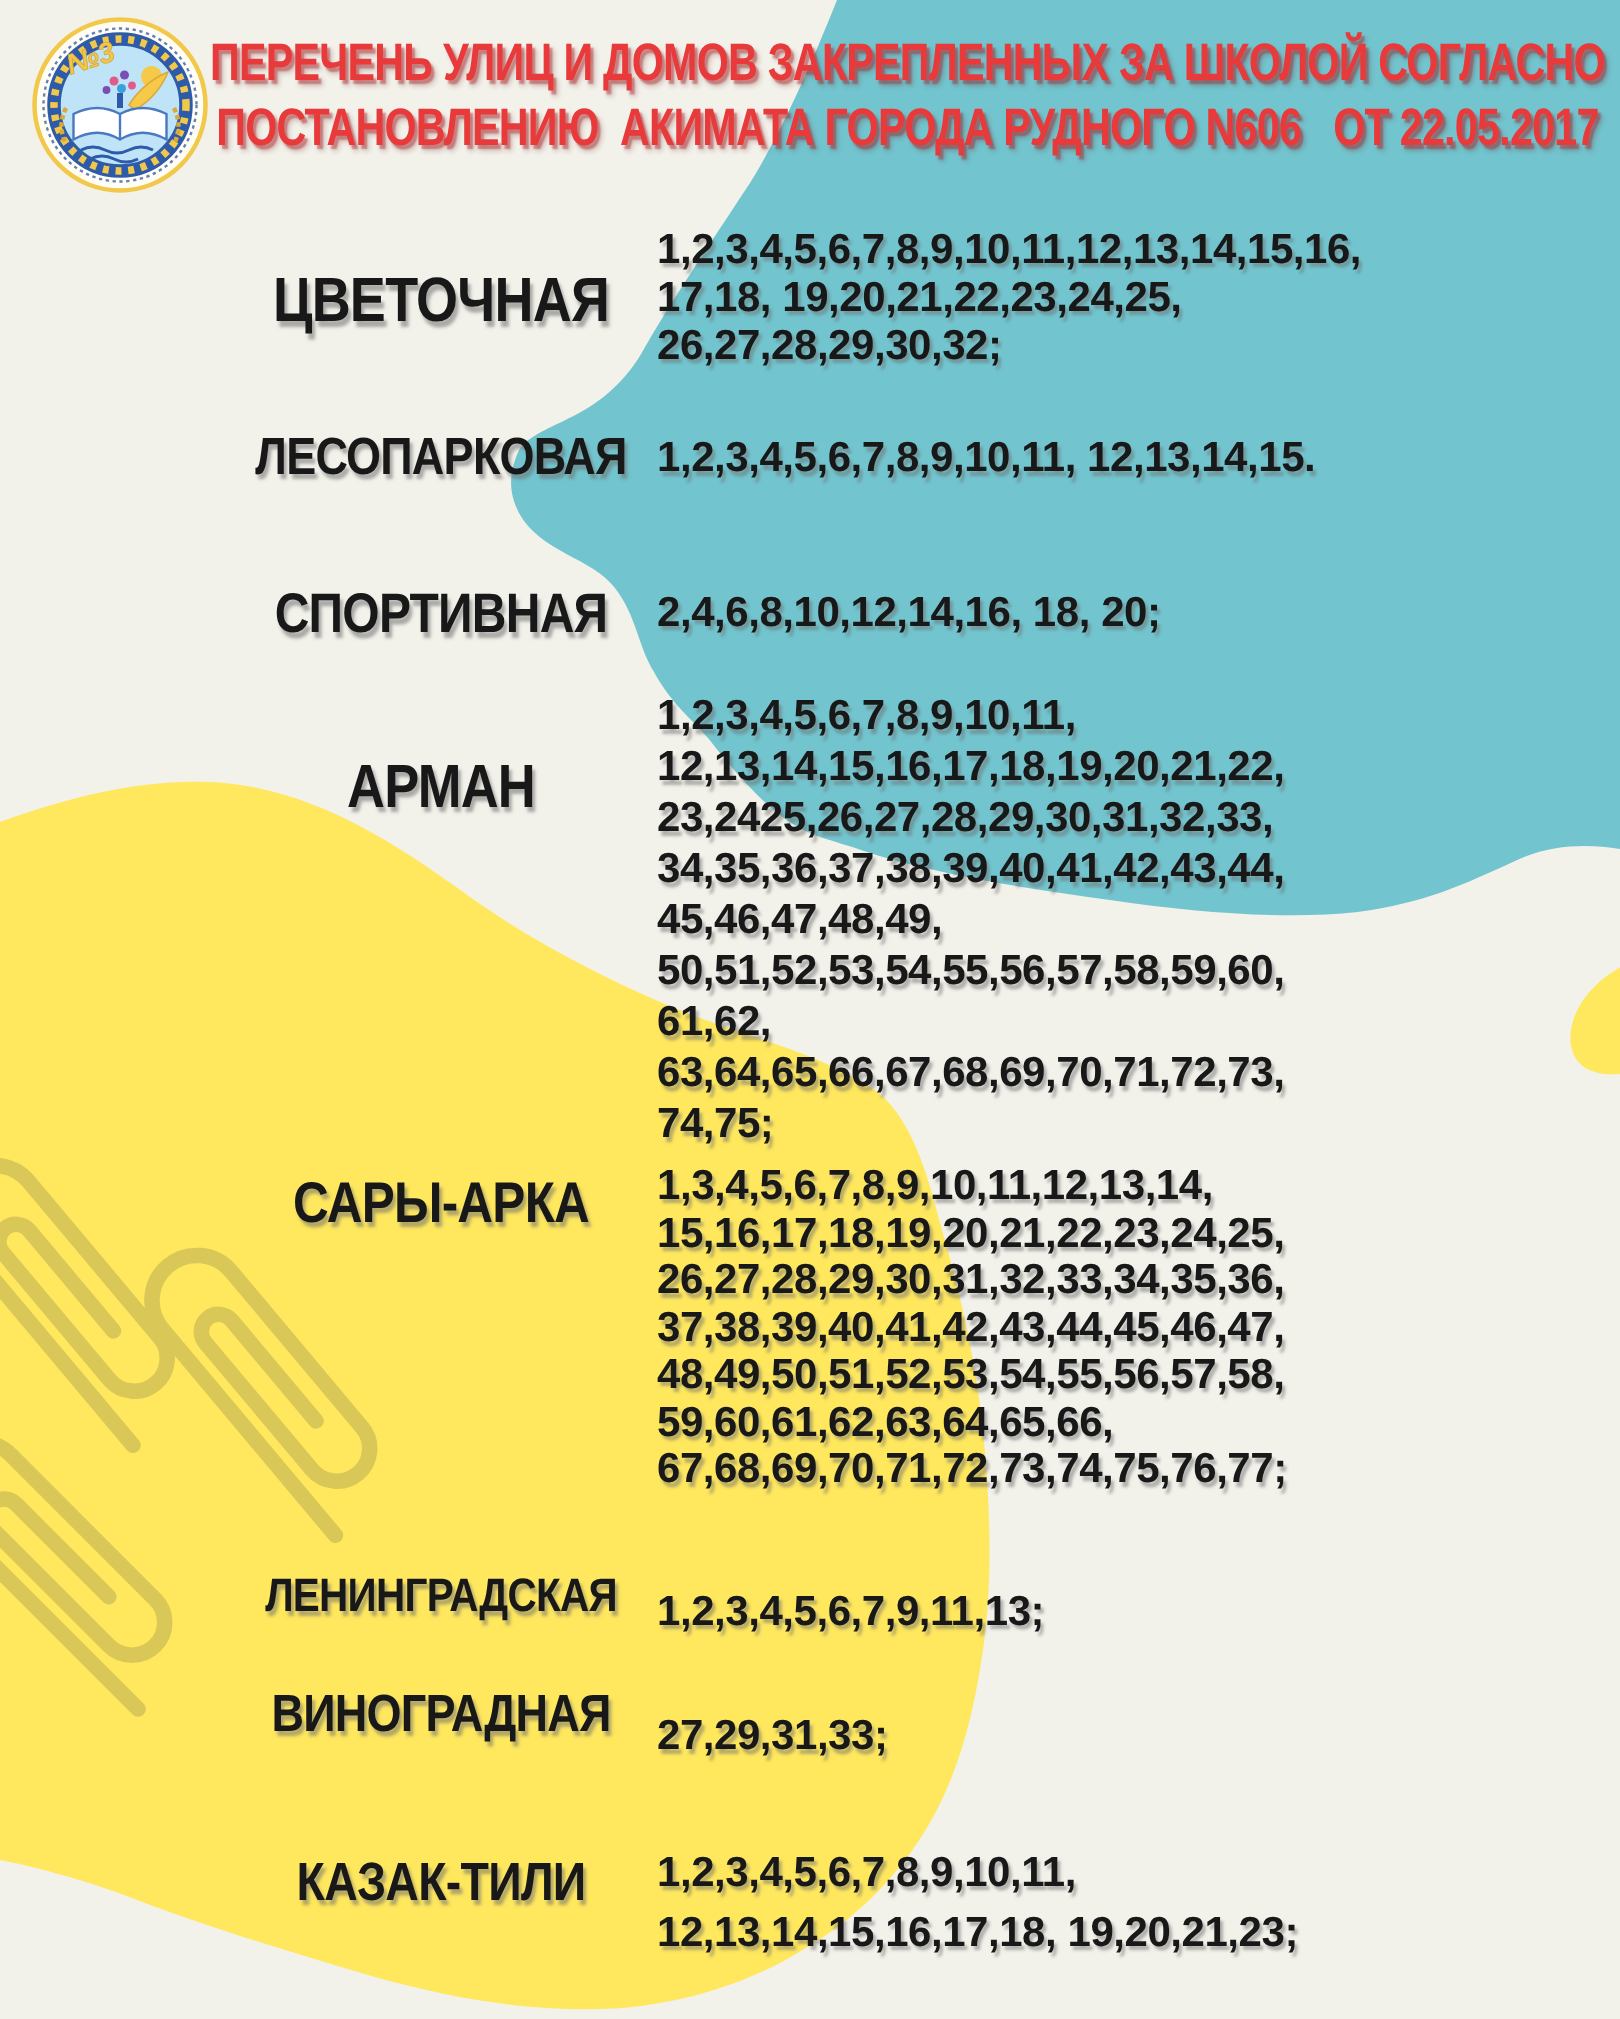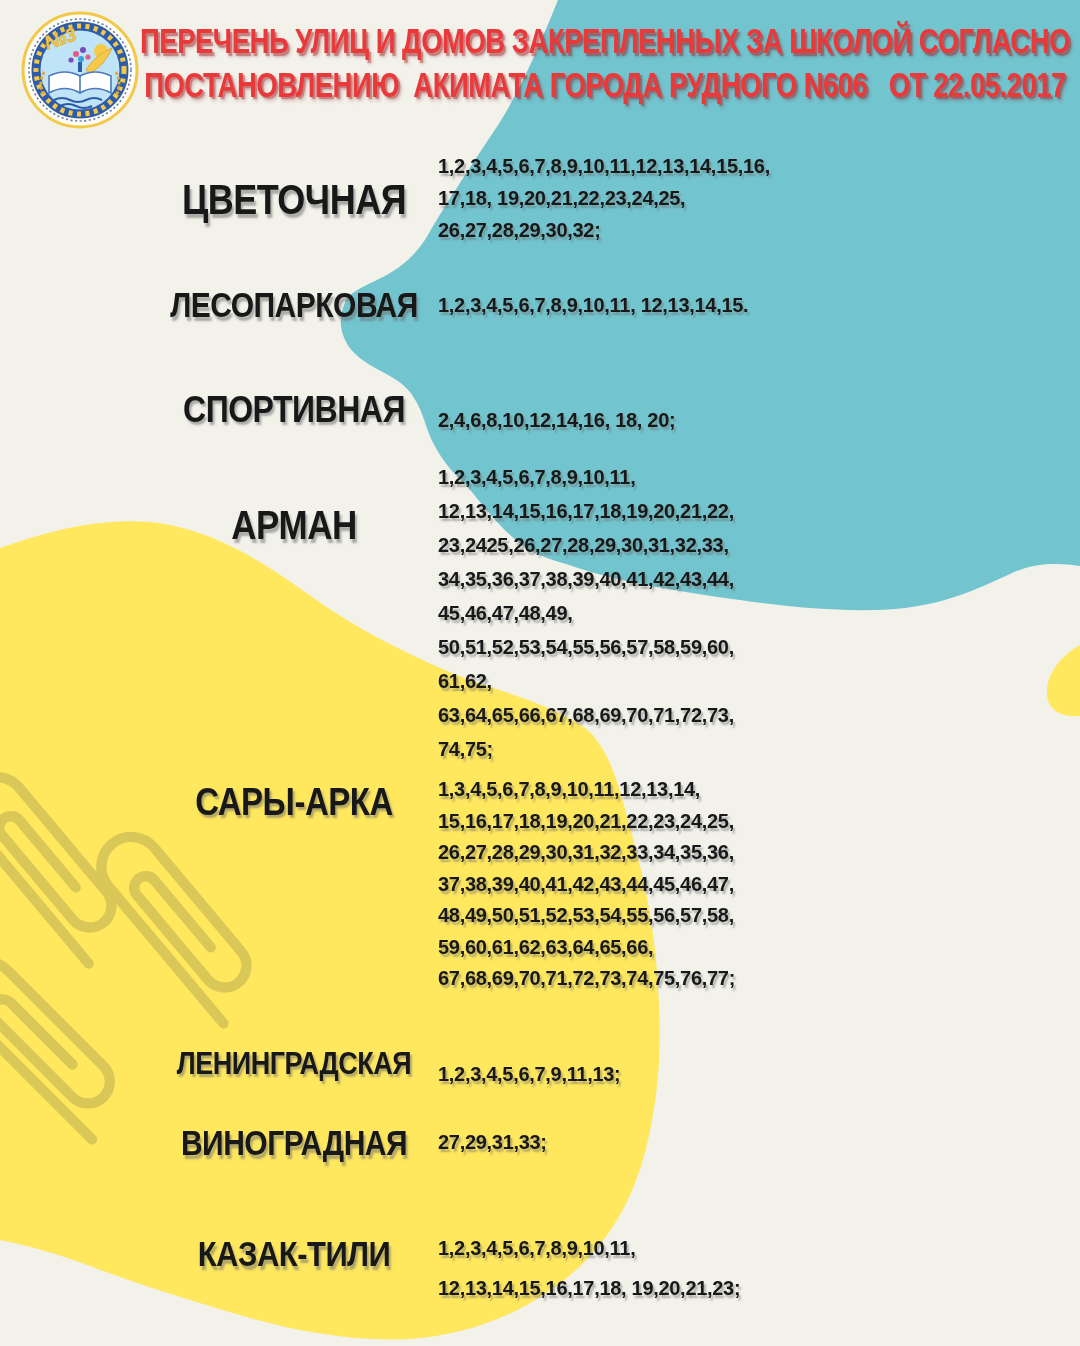--- a/index.html
+++ b/index.html
@@ -29,31 +29,31 @@
   .row{position:absolute;left:0;width:1080px;}
   .street-label{
     position:absolute;left:148px;width:292px;text-align:center;
     color:var(--text-black);font-weight:bold;letter-spacing:-.5px;
     transform:scaleY(1.16);transform-origin:center top;
     text-shadow:2px 3px 2px rgba(110,110,110,.55);
     white-space:nowrap;
   }
   .house-numbers{
     position:absolute;left:438px;width:620px;
-    color:var(--text-black);font-weight:bold;font-size:20px;letter-spacing:-.3px;
+    color:var(--text-black);font-weight:bold;font-size:28px;letter-spacing:-.3px;
     white-space:pre-line;
     text-shadow:2px 3px 2px rgba(110,110,110,.5);
   }
   .r1{top:146px}.r1 .street-label{top:30px;font-size:36px}.r1 .house-numbers{top:4px;line-height:32px}
   .r2{top:286px}.r2 .street-label{top:0;font-size:30px}.r2 .house-numbers{top:3px;line-height:32px}
-  .r3{top:388px}.r3 .street-label{top:0;font-size:32px}.r3 .house-numbers{top:16px;line-height:32px}
+  .r3{top:388px}.r3 .street-label{top:0;font-size:32px}.r3 .house-numbers{top:4px;line-height:32px}
   .r4{top:458px}.r4 .street-label{top:44px;font-size:35px}.r4 .house-numbers{top:2px;line-height:34px}
   .r5{top:770px}.r5 .street-label{top:10px;font-size:33px}.r5 .house-numbers{top:4px;line-height:31.5px}
   .r6{top:1046px}.r6 .street-label{top:0;font-size:27px}.r6 .house-numbers{top:12px;line-height:32px}
-  .r7{top:1124px}.r7 .street-label{top:0;font-size:30px}.r7 .house-numbers{top:2px;line-height:32px}
+  .r7{top:1124px}.r7 .street-label{top:0;font-size:30px}.r7 .house-numbers{top:17px;line-height:32px}
   .r8{top:1226px}.r8 .street-label{top:8px;font-size:31px}.r8 .house-numbers{top:2px;line-height:40px}
 </style>
 </head>
 <body>
 
 <div class="canvas">
 
   <svg class="bg" viewBox="0 0 1080 1346" xmlns="http://www.w3.org/2000/svg">
     <path fill="var(--teal)" d="
       M558,0

